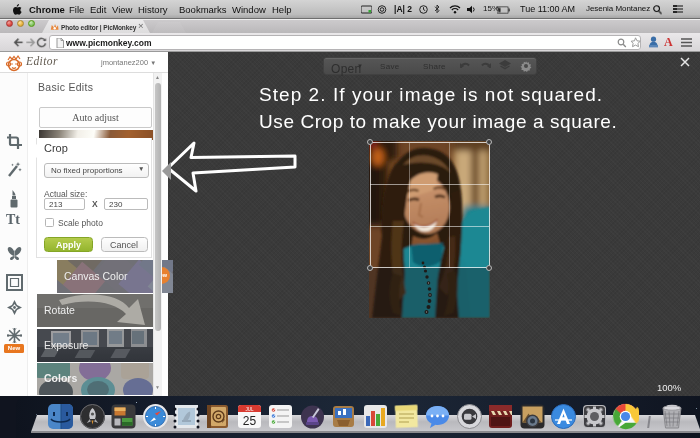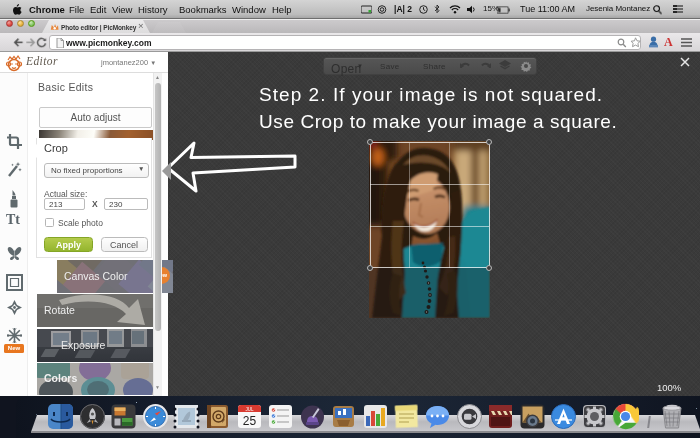--- a/index.html
+++ b/index.html
@@ -298,21 +298,21 @@
       <svg class="abs" style="left:6px;top:254px" width="17" height="17" viewBox="0 0 17 17">
           <g stroke="#606a6e" stroke-width="1.6" fill="none">
             <path d="M8.5 1v15M1 8.5h15M3.2 3.2l10.6 10.6M13.8 3.2L3.2 13.8"></path>
             <path d="M8.5 3l-1.5-1.5M8.5 3L10 1.5M8.5 14l-1.5 1.5M8.5 14l1.5 1.5M3 8.5L1.5 7M3 8.5L1.5 10M14 8.5L15.5 7M14 8.5l1.5 1.5" stroke-width="1"></path>
           </g>
         </svg>
       <div class="abs" style="left:4px;top:271px;width:20px;height:9px;background:#e8761f;border-radius:1.5px;color:#fff;font-size:6px;font-weight:bold;text-align:center;line-height:9px;">New</div>
     </div>
 
     <span class="abs" style="left:38px;top:29px;font-size:10.5px;color:#555;letter-spacing:.3px;">Basic Edits</span>
-    <div class="abs" style="left:39px;top:55px;width:113px;height:21px;background:#fdfdfd;border:1px solid #c9c9c9;border-radius:2px;font-size:10px;color:#555;text-align:center;line-height:19px;">Auto adjust</div>
+    <div class="abs" style="left:39px;top:55px;width:113px;height:21px;background:#fdfdfd;border:1px solid #c9c9c9;border-radius:2px;font-size:10px;color:#555;text-align:center;line-height:19px;font-family:Liberation Serif, serif;">Auto adjust</div>
 
     <div class="abs" style="left:39px;top:78px;width:114px;height:10px;background:linear-gradient(100deg,#3a3632 0%,#8a8378 18%,#f2efe8 34%,#fdfdf8 48%,#8a5a38 62%,#a2602e 78%,#8a4f26 100%);"></div>
 
     <div class="abs" style="left:36px;top:86px;width:116px;height:120px;background:#fff;border:1px solid #e2e2e2;border-top:none;"></div>
     <div class="abs" style="left:29px;top:92px;width:0;height:0;border-top:7px solid transparent;border-bottom:7px solid transparent;border-right:8px solid #fff;"></div>
     <span class="abs" style="left:44px;top:90px;font-size:11px;color:#3a3a3a;">Crop</span>
     <div class="abs" style="left:44px;top:111px;width:105px;height:15px;background:linear-gradient(#fefefe,#f2f2f2);border:1px solid #bbb;border-radius:3px;"></div>
     <span class="abs" style="left:51px;top:114px;font-size:8px;color:#444;">No fixed proportions</span>
     <span class="abs" style="left:138px;top:112.5px;font-size:6.5px;color:#555;">▼</span>
     <span class="abs" style="left:44px;top:137px;font-size:8.5px;color:#555;">Actual size:</span>
@@ -351,21 +351,21 @@
       <div class="abs" style="left:94px;top:0;width:16px;height:18px;background:#a5a8aa;"></div>
       <div class="abs" style="left:16px;top:4px;width:16px;height:12px;background:#8694a2;"></div>
       <div class="abs" style="left:46px;top:3px;width:14px;height:13px;background:#7e8c9a;"></div>
       <div class="abs" style="left:72px;top:2px;width:13px;height:13px;background:#84929e;"></div>
       <div class="abs" style="left:95px;top:2px;width:12px;height:13px;background:#76848e;"></div>
       <div class="abs" style="left:0;top:18px;width:116px;height:15px;background:linear-gradient(#3e4248,#34383e);"></div>
       <div class="abs" style="left:6px;top:20px;width:14px;height:8px;background:#6a6e74;transform:skewX(-30deg);"></div>
       <div class="abs" style="left:40px;top:21px;width:16px;height:8px;background:#60646a;transform:skewX(-30deg);"></div>
       <div class="abs" style="left:76px;top:20px;width:15px;height:9px;background:#63676d;transform:skewX(-30deg);"></div>
       <div class="abs" style="left:0;top:0;width:116px;height:33px;background:rgba(40,42,46,.2);"></div>
-      <span class="abs" style="left:7px;top:10px;font-size:10.5px;color:#e9e9e9;margin-left:17px;">Exposure</span>
+      <span class="abs" style="left:7px;top:10px;font-size:10.5px;color:#e9e9e9;">Exposure</span>
     </div>
     <div class="abs" style="left:37px;top:311px;width:116px;height:32px;overflow:hidden;background:#b5b2ae;">
       <div class="abs" style="left:-2px;top:-3px;width:35px;height:18px;background:#3e7a72;border-radius:4px;"></div>
       <div class="abs" style="left:42px;top:-8px;width:32px;height:26px;background:#7a5a9a;border-radius:50%;"></div>
       <div class="abs" style="left:84px;top:-4px;width:28px;height:20px;background:#b5aa9a;border-radius:4px;"></div>
       <div class="abs" style="left:2px;top:16px;width:34px;height:26px;background:#28343c;border-radius:50%;"></div>
       <div class="abs" style="left:44px;top:14px;width:34px;height:26px;background:#3e8a96;border-radius:50%;"></div>
       <div class="abs" style="left:50px;top:18px;width:22px;height:17px;background:#2a5a66;border-radius:50%;"></div>
       <div class="abs" style="left:86px;top:15px;width:30px;height:24px;background:#4e5a96;border-radius:50%;"></div>
       <div class="abs" style="left:0;top:0;width:116px;height:32px;background:rgba(150,148,145,.35);"></div>

